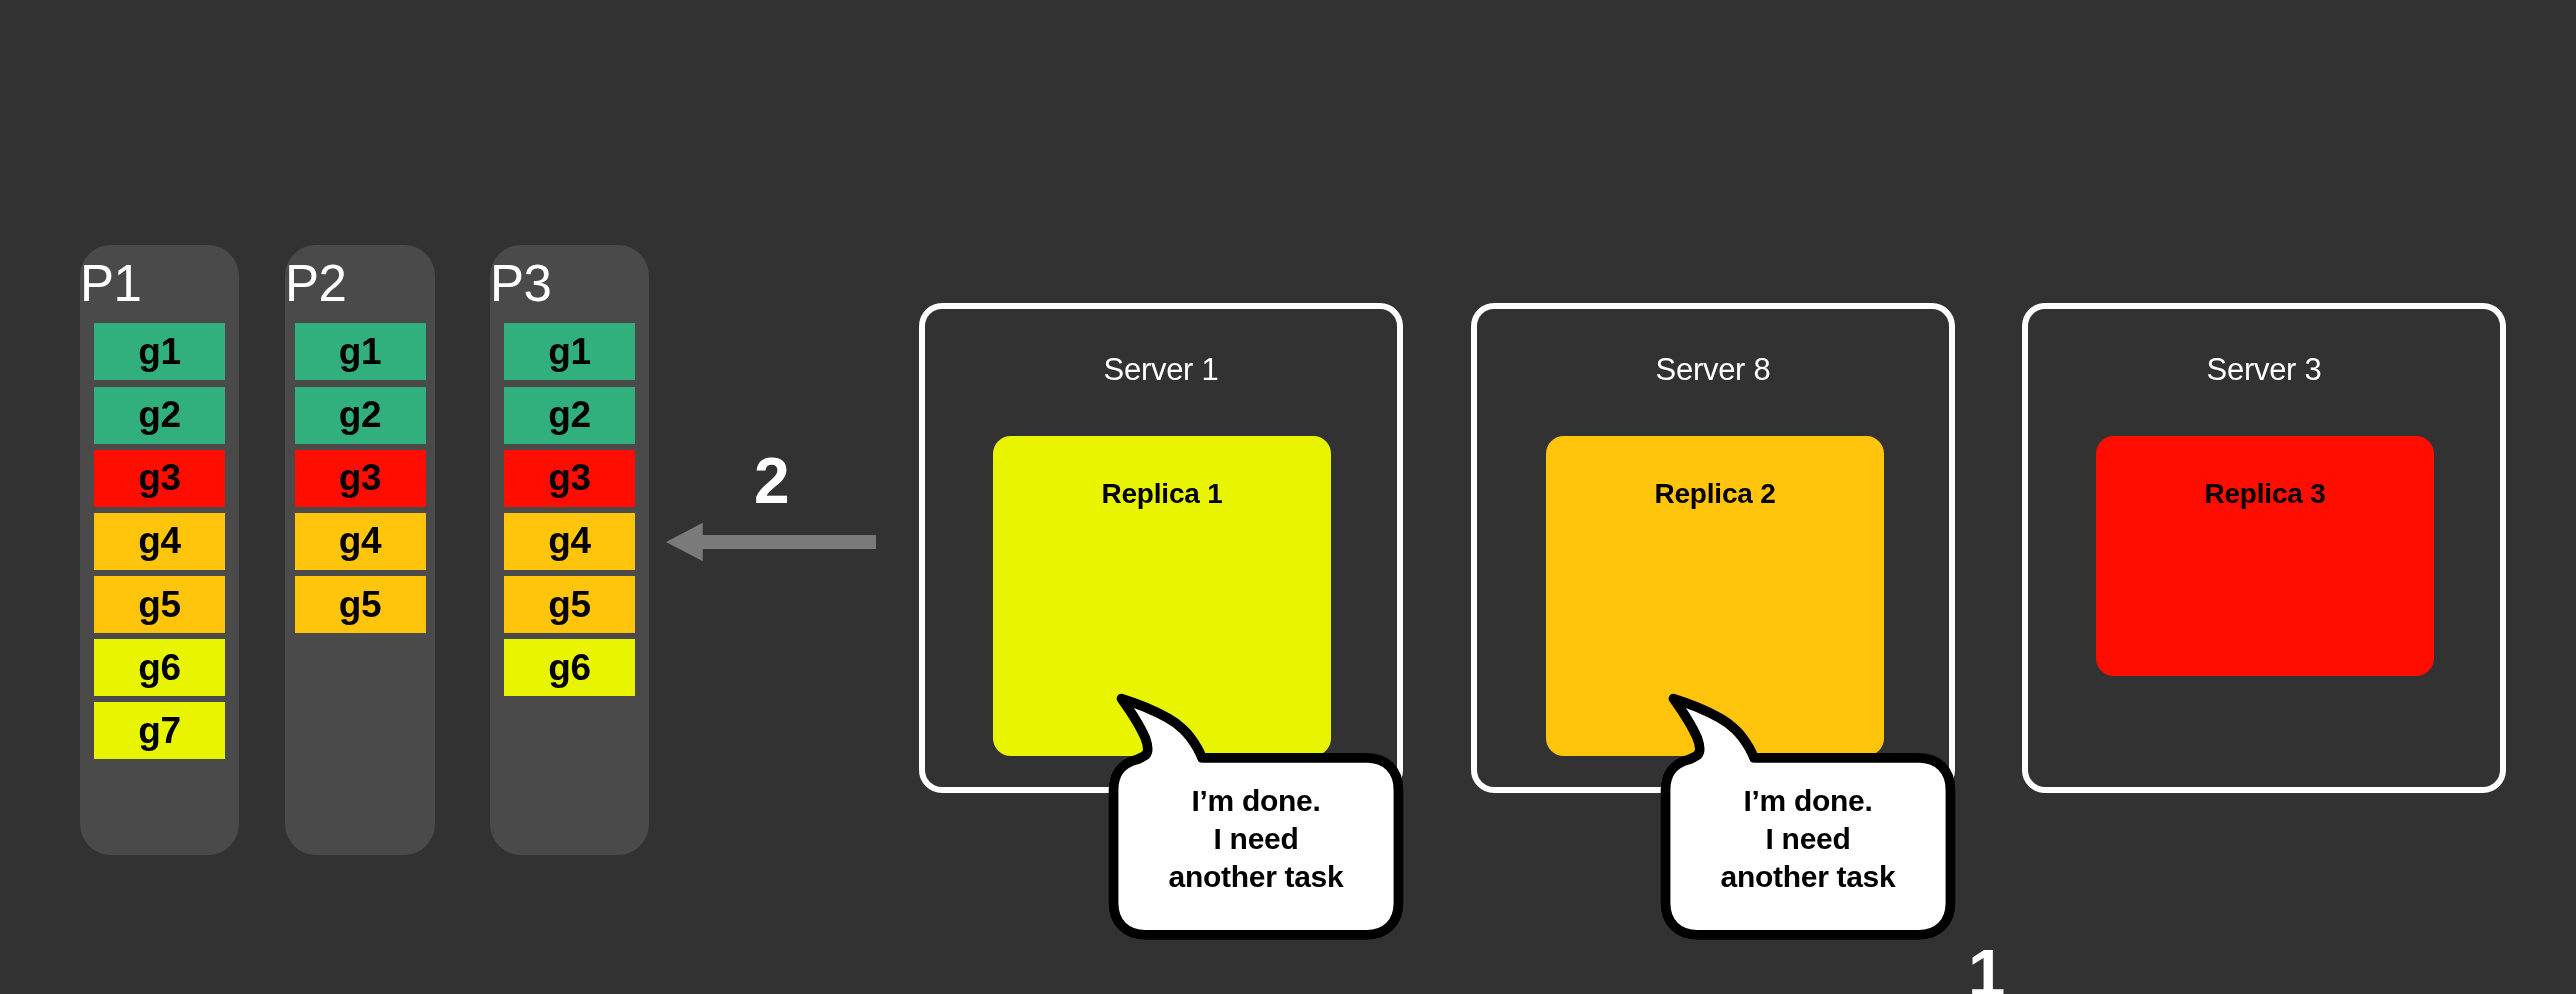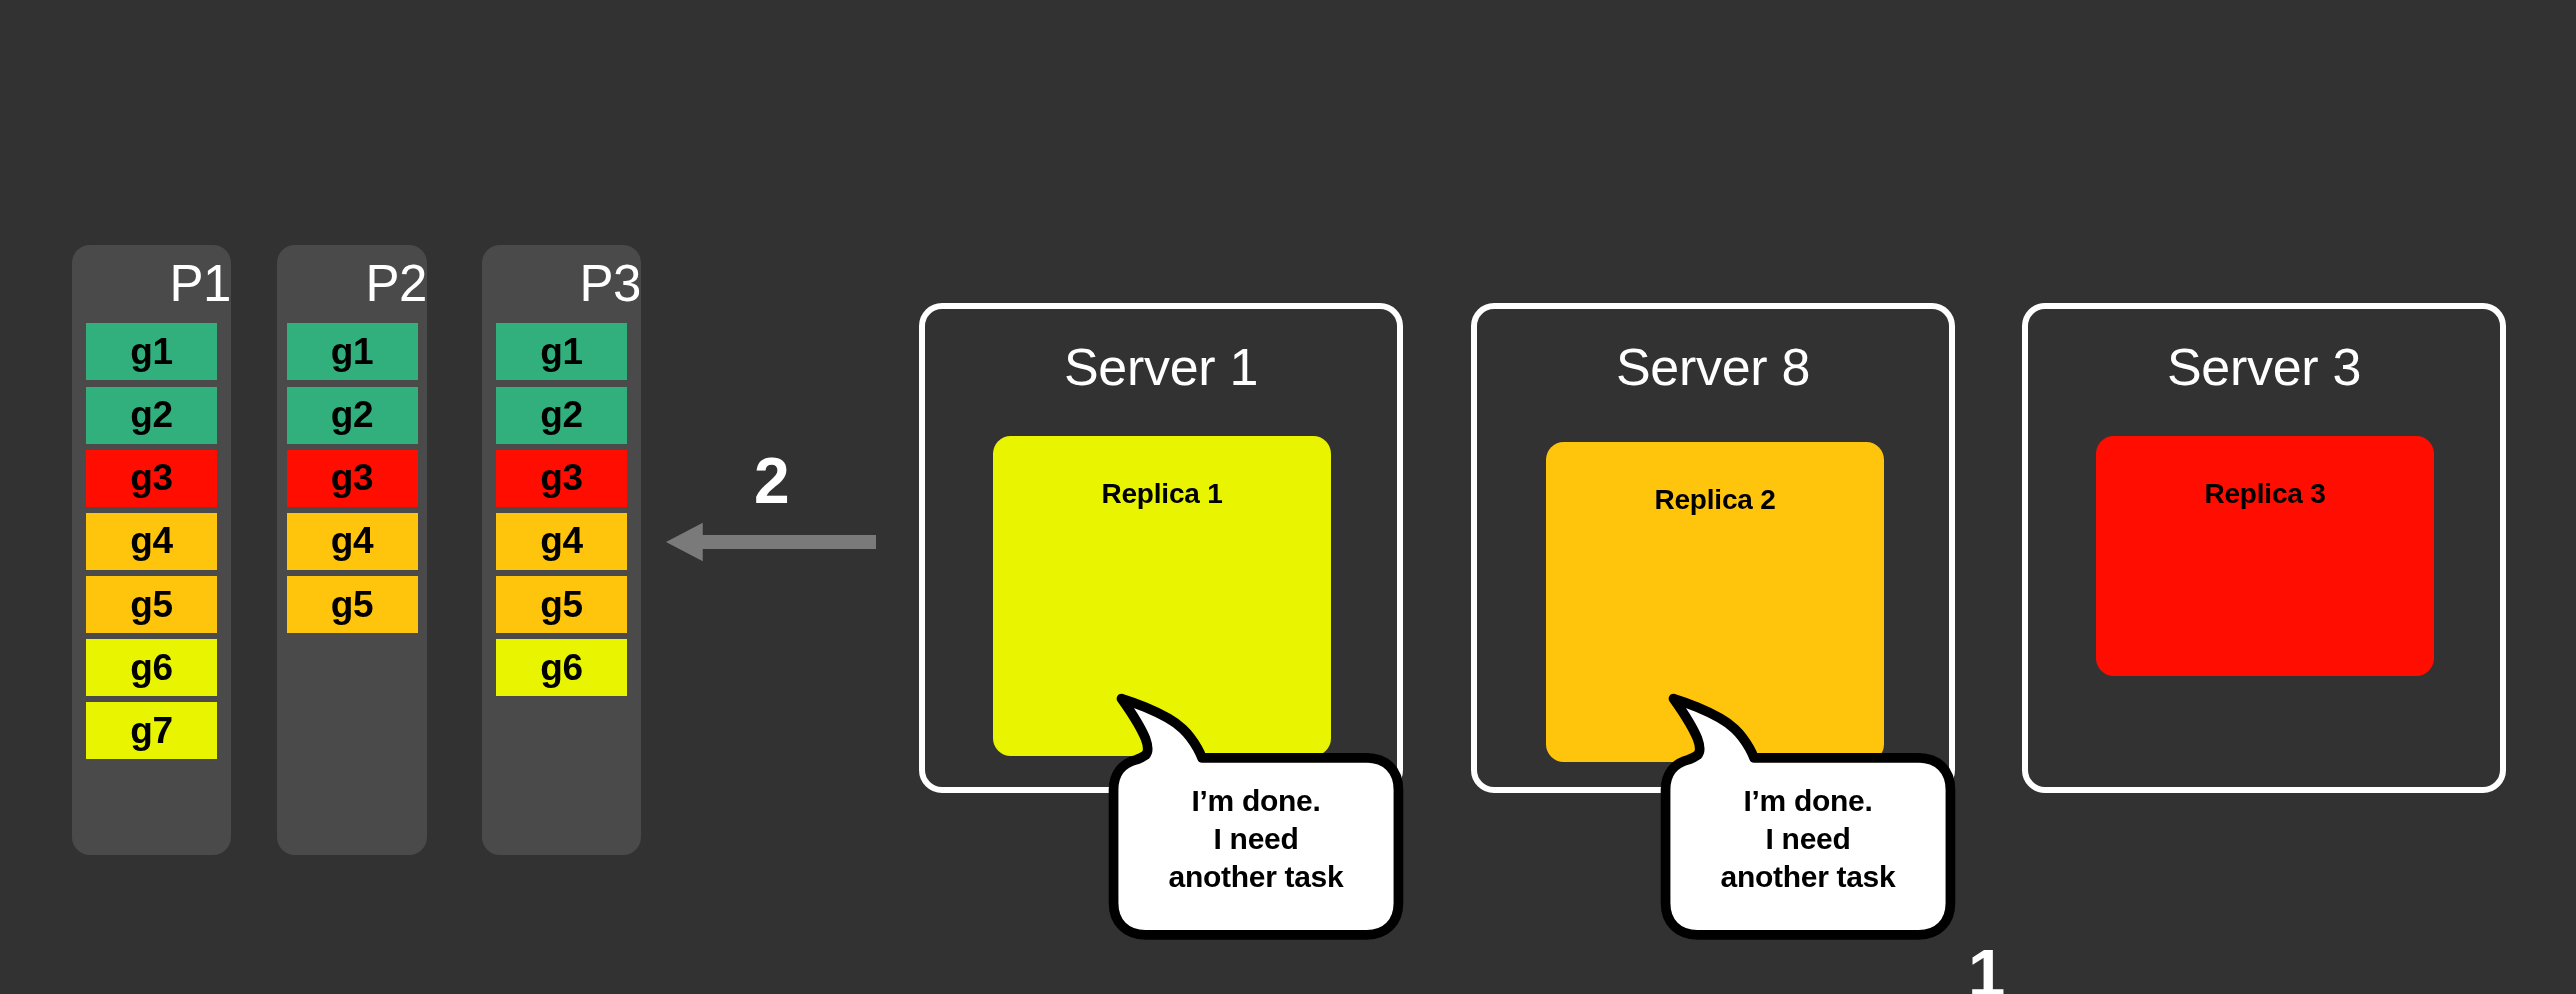--- a/index.html
+++ b/index.html
@@ -19,26 +19,27 @@
     inset: 0;
     width: 2576px;
     height: 994px;
     background: #323232;
   }
 
   
   .partition {
     position: absolute;
     background: #4A4A4A;
-    border-radius: 18px;
+    border-radius: 31px;
     box-sizing: border-box;
     display: flex;
     flex-direction: column;
-    align-items: flex-end;
+    align-items: flex-start;
     padding-top: 12.4px;
+    margin-left: 8px;
   }
   .partition-title {
     color: #FFFFFF;
     font-size: 51px;
     font-weight: 400;
     line-height: 1.05;
     letter-spacing: -0.4px;
     margin-bottom: 12.4px;
     user-select: none;
   }
@@ -77,26 +78,26 @@
   
   .server {
     position: absolute;
     box-sizing: border-box;
     border: 6.2px solid #FFFFFF;
     border-radius: 23px;
     background: transparent;
   }
   .server-title {
     position: absolute;
-    top: 28px;
+    top: 43px;
     left: 0;
     right: 0;
     text-align: center;
     color: #FFFFFF;
-    font-size: 52px;
+    font-size: 31px;
     font-weight: 400;
     letter-spacing: -0.3px;
     user-select: none;
   }
   .replica {
     position: absolute;
     border-radius: 17.7px;
     box-sizing: border-box;
     color: #000000;
   }
@@ -218,21 +219,21 @@
     <div class="bubble-text" style="top:102px;">
       <div>I’m done.</div>
       <div>I need</div>
       <div>another task</div>
     </div>
   </div>
 
   <div class="server" style="left:1471px; top:303px; width:484px; height:490px;">
     <div class="server-title">Server 8</div>
   </div>
-  <div class="replica" style="left:1546px; top:436px; width:338px; height:320px; background:#FFC40C;margin-top:6px;">
+  <div class="replica" style="left:1546px; top:436px; width:338px; height:320px; background:#FFC40C;">
     <div class="replica-label">Replica 2</div>
   </div>
 
   <div class="bubble" style="left:1662px; top:680px; width:292px; height:261px;">
     <svg width="292" height="261" viewBox="0 0 330 295" xmlns="http://www.w3.org/2000/svg">
       <path d="M 13 21 C 13 21 62 36 82 55 C 97 69 104 88 104 88
                L 104 88 L 290 88
                C 312 88 326 102 326 124
                L 326 252
                C 326 274 312 288 290 288

